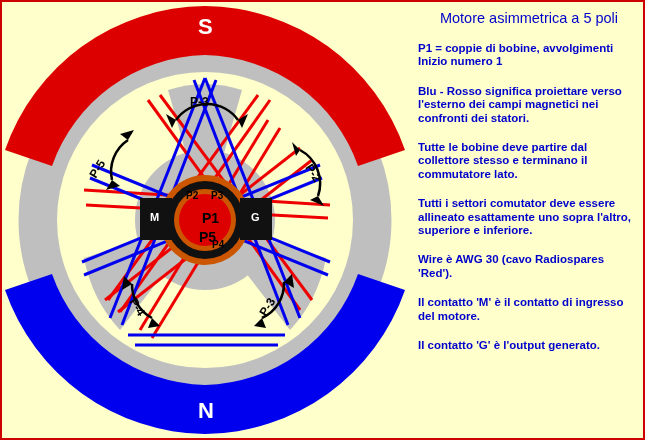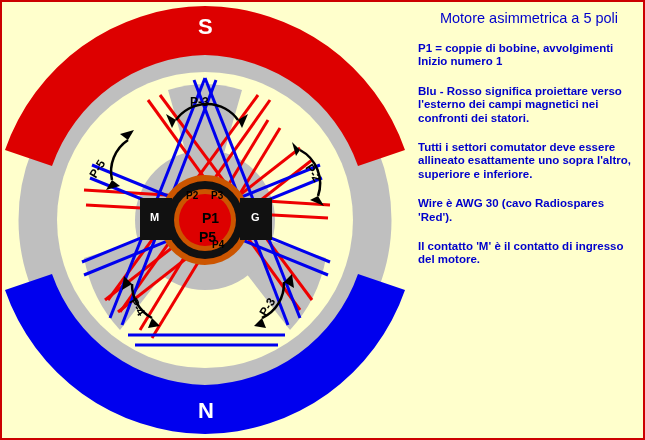--- a/index.html
+++ b/index.html
@@ -151,17 +151,19 @@
 
   <div class="pole-letter" style="left:198px;top:14px;">S</div>
   <div class="pole-letter" style="left:198px;top:398px;">N</div>
 </div>
 
 <div id="panel">
   <div id="title">Motore asimmetrica a 5 poli</div>
   <div id="notes">
     <p>P1 = coppie di bobine, avvolgimenti Inizio numero 1</p>
     <p>Blu - Rosso significa proiettare verso l'esterno dei campi magnetici nei confronti dei statori.</p>
+    <p>Tutte le bobine deve partire dal collettore stesso e terminano il commutatore lato.</p>
     <p>Tutti i settori comutator deve essere allineato esattamente uno sopra l'altro, superiore e inferiore.</p>
     <p>Wire è AWG 30 (cavo Radiospares 'Red').</p>
     <p>Il contatto 'M' è il contatto di ingresso del motore.</p>
+    <p>Il contatto 'G' è l'output generato.</p>
   </div>
 </div>
 
 </body></html>

